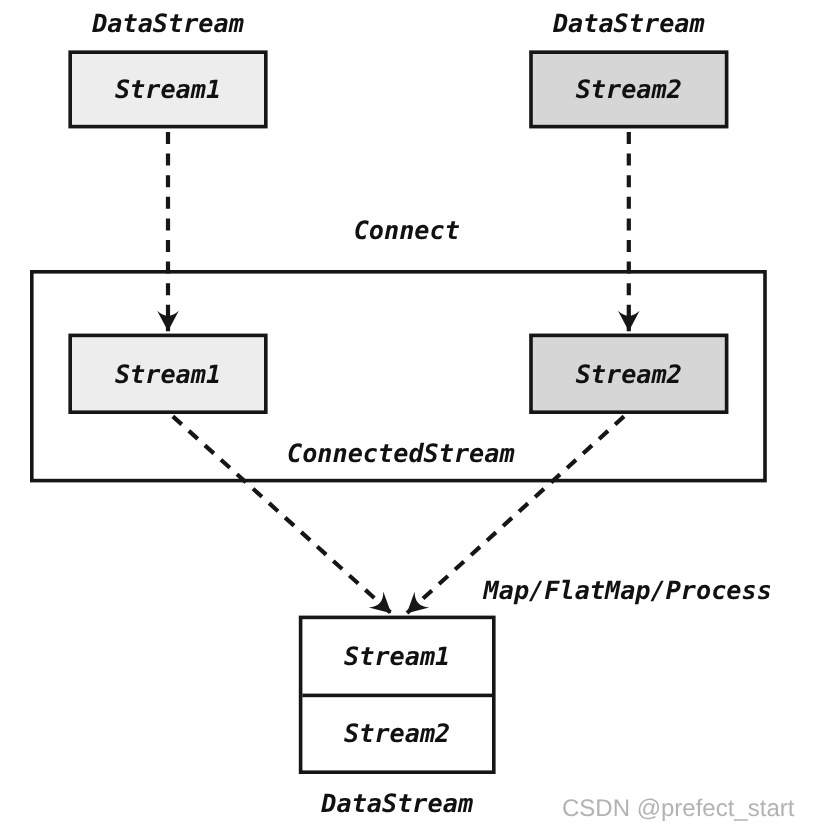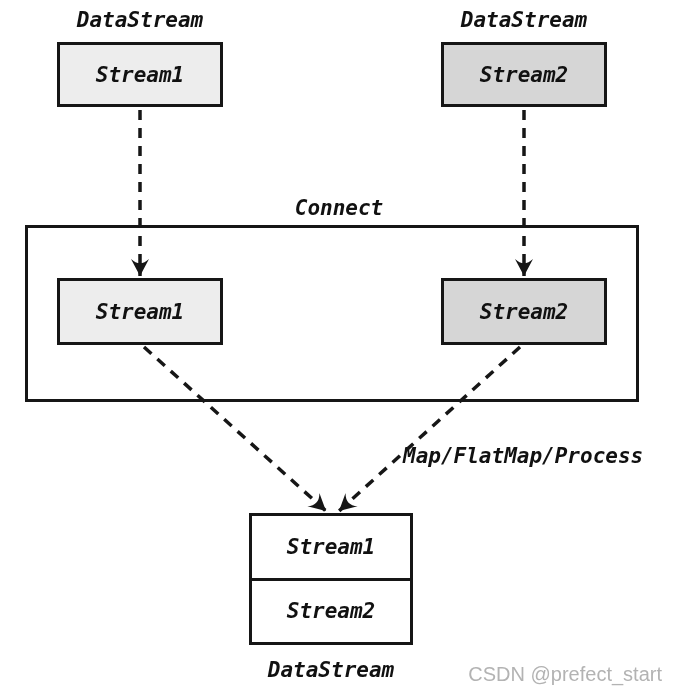--- a/index.html
+++ b/index.html
@@ -50,27 +50,27 @@
   .lbl-src-left  { left: 57px;  top: 8px;  width: 166px; }
   .lbl-src-right { left: 441px; top: 8px;  width: 166px; }
 
   .connect-box {
     position: absolute;
     left: 25px; top: 225px;
     width: 614px; height: 177px;
     border: 3px solid var(--color-stroke);
     background: var(--color-background);
   }
-  .lbl-connect { left: 239px; top: 196px; width: 200px; }
+  .lbl-connect { left: 239px; top: 180px; width: 200px; }
 
   .box-mid-left  { left: 57px;  top: 278px; width: 166px; height: 67px; }
   .box-mid-right { left: 441px; top: 278px; width: 166px; height: 67px; }
 
   .lbl-connected { left: 184px; top: 366px; width: 300px; }
-  .lbl-operator  { left: 403px; top: 444px; width: 260px; text-align: left; }
+  .lbl-operator  { left: 403px; top: 480px; width: 260px; text-align: left; }
 
   .output-box {
     position: absolute;
     left: 249px; top: 513px;
     width: 164px; height: 132px;
     border: 3px solid var(--color-stroke);
     background: var(--color-background);
     display: flex;
     flex-direction: column;
   }
@@ -121,20 +121,21 @@
   <div class="label lbl-src-left">DataStream</div>
   <div class="label lbl-src-right">DataStream</div>
 
   <div class="stream-box light box-src-left">Stream1</div>
   <div class="stream-box dark box-src-right">Stream2</div>
 
   <div class="label lbl-connect">Connect</div>
   <div class="connect-box"></div>
   <div class="stream-box light box-mid-left">Stream1</div>
   <div class="stream-box dark box-mid-right">Stream2</div>
+  <div class="label lbl-connected">ConnectedStream</div>
 
   <div class="label lbl-operator">Map/FlatMap/Process</div>
 
   <div class="output-box">
     <div class="output-cell first">Stream1</div>
     <div class="output-cell">Stream2</div>
   </div>
   <div class="label lbl-output">DataStream</div>
 
   <div class="watermark">CSDN @prefect_start</div>

